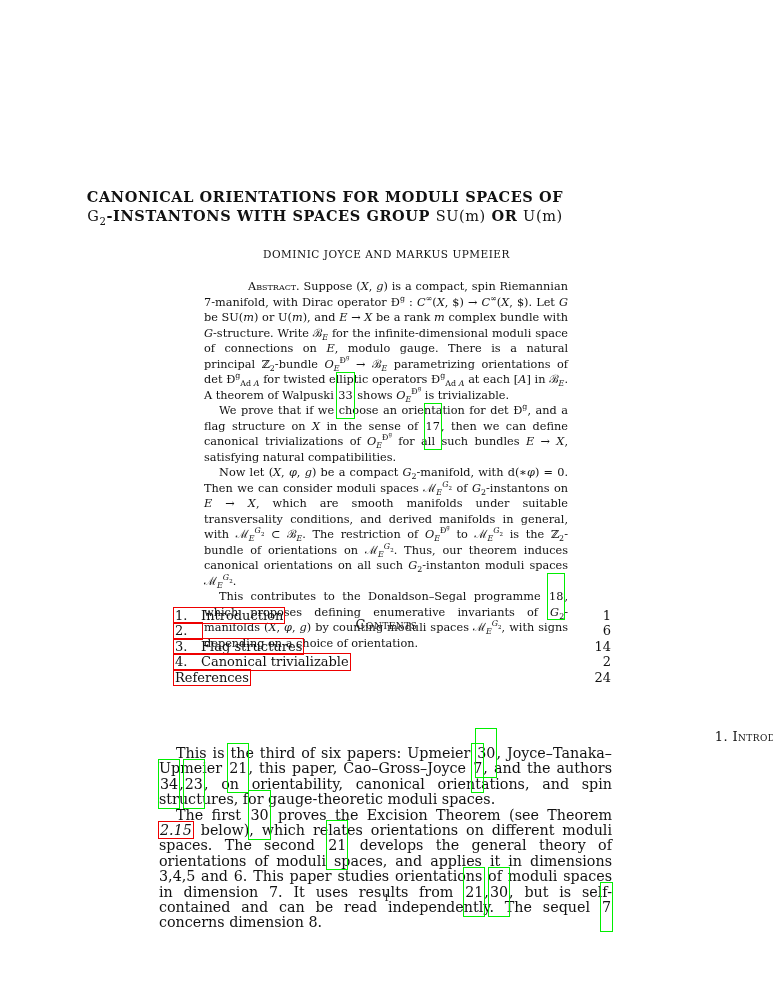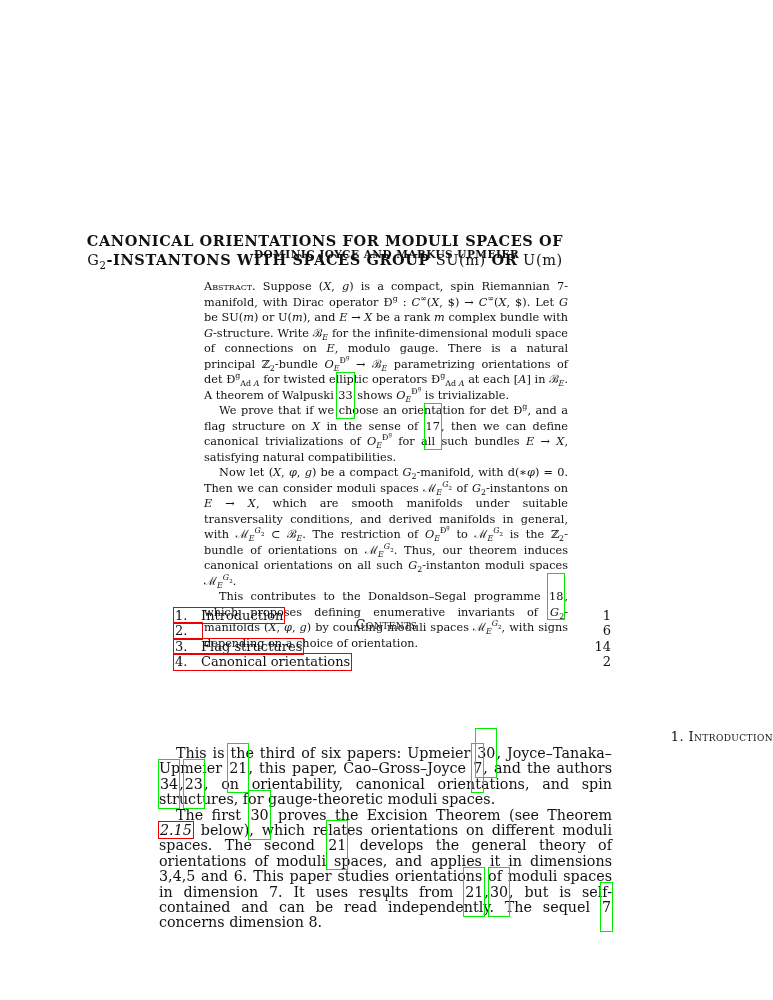--- a/index.html
+++ b/index.html
@@ -1,28 +1,28 @@
 <!DOCTYPE html>
 <html><head>
 <meta charset="utf-8">
 <style>
   html, body { margin: 0; padding: 0; background: #ffffff; }
   body { width: 773px; height: 1000px; position: relative; overflow: hidden;
          font-family: "DejaVu Serif", "Liberation Serif", serif; color: #111; }
   .abs { position: absolute; }
   .title { left: 0; width: 650px; text-align: center; font-weight: bold;
-           font-size: 14.5px; letter-spacing: 0.6px; line-height: 19px; top: 187px; margin-top: 44px; }
+           font-size: 14.5px; letter-spacing: 0.6px; line-height: 19px; top: 187px; }
   .title .m { font-weight: normal; font-style: normal; }
   .authors { left: 0; width: 773px; text-align: center; top: 248px;
-             font-size: 10.5px; letter-spacing: 0.5px; font-weight: bold; }
+             font-size: 10.5px; letter-spacing: 0.5px; }
   .abstract { left: 204px; width: 364px; top: 279px; font-size: 11.3px; line-height: 15.5px;
               text-align: justify; }
   .abstract p { margin: 0; text-indent: 15px; }
   .abstract p.first { text-indent: 0; }
-  .sc { font-variant: small-caps; }
+  .sc { font-variant: small-caps; margin-left: 44px; }
   .cite-g { outline: 1.2px solid #00ee00; outline-offset: 0; padding: 16px 1px; }
   .cite-r { outline: 1.2px solid #ee0000; outline-offset: 0; padding: 0 1px; font-style: italic; }
   .contents-title { left: 0; width: 773px; text-align: center; top: 587px;
                     font-size: 13px; font-variant: small-caps; letter-spacing: 0.5px; margin-top: 30px; }
   .toc { left: 174px; width: 437px; top: 608px; font-size: 13px; line-height: 15.4px; }
   .toc-row { display: flex; justify-content: space-between; }
   .toc-link { outline: 1.5px solid #ee0000; padding: 0 1px; display: inline-flex; }
   .toc-num { width: 26px; display: inline-block; }
   .section-title { left: 0; width: 773px; text-align: right; top: 729px;
                    font-size: 13px; letter-spacing: 0.4px; }
@@ -68,23 +68,29 @@
   <div class="toc-row">
     <span class="toc-link">
         <span class="toc-num">3.</span>
         <span>Flag structures</span>
       </span>
     <span>14</span>
   </div>
   <div class="toc-row">
     <span class="toc-link">
         <span class="toc-num">4.</span>
-        <span>Canonical orientations</span>
+        <span>Canonical trivializable</span>
       </span>
     <span>2</span>
+  </div>
+  <div class="toc-row">
+    <span class="toc-link">
+        <span>References</span>
+      </span>
+    <span>24</span>
   </div>
 </div>
 
 <div class="abs section-title sc">1. Introduction</div>
 <div class="abs body-text">
   <p>This is the third of six papers: Upmeier <span class="cite-g">30</span>, Joyce–Tanaka–Upmeier <span class="cite-g">21</span>, this paper, Cao–Gross–Joyce <span class="cite-g">7</span>, and the authors <span class="cite-g">34</span>,<span class="cite-g">23</span>, on orientability, canonical orientations, and spin structures, for gauge-theoretic moduli spaces.</p>
   <p>The first <span class="cite-g">30</span> proves the Excision Theorem (see Theorem <span class="cite-r">2.15</span> below), which relates orientations on different moduli spaces. The second <span class="cite-g">21</span> develops the general theory of orientations of moduli spaces, and applies it in dimensions 3,4,5 and 6. This paper studies orientations of moduli spaces in dimension 7. It uses results from <span class="cite-g">21</span>,<span class="cite-g">30</span>, but is self-contained and can be read independently. The sequel <span class="cite-g">7</span> concerns dimension 8.</p>
 </div>
 
 <div class="abs page-num">1</div>

